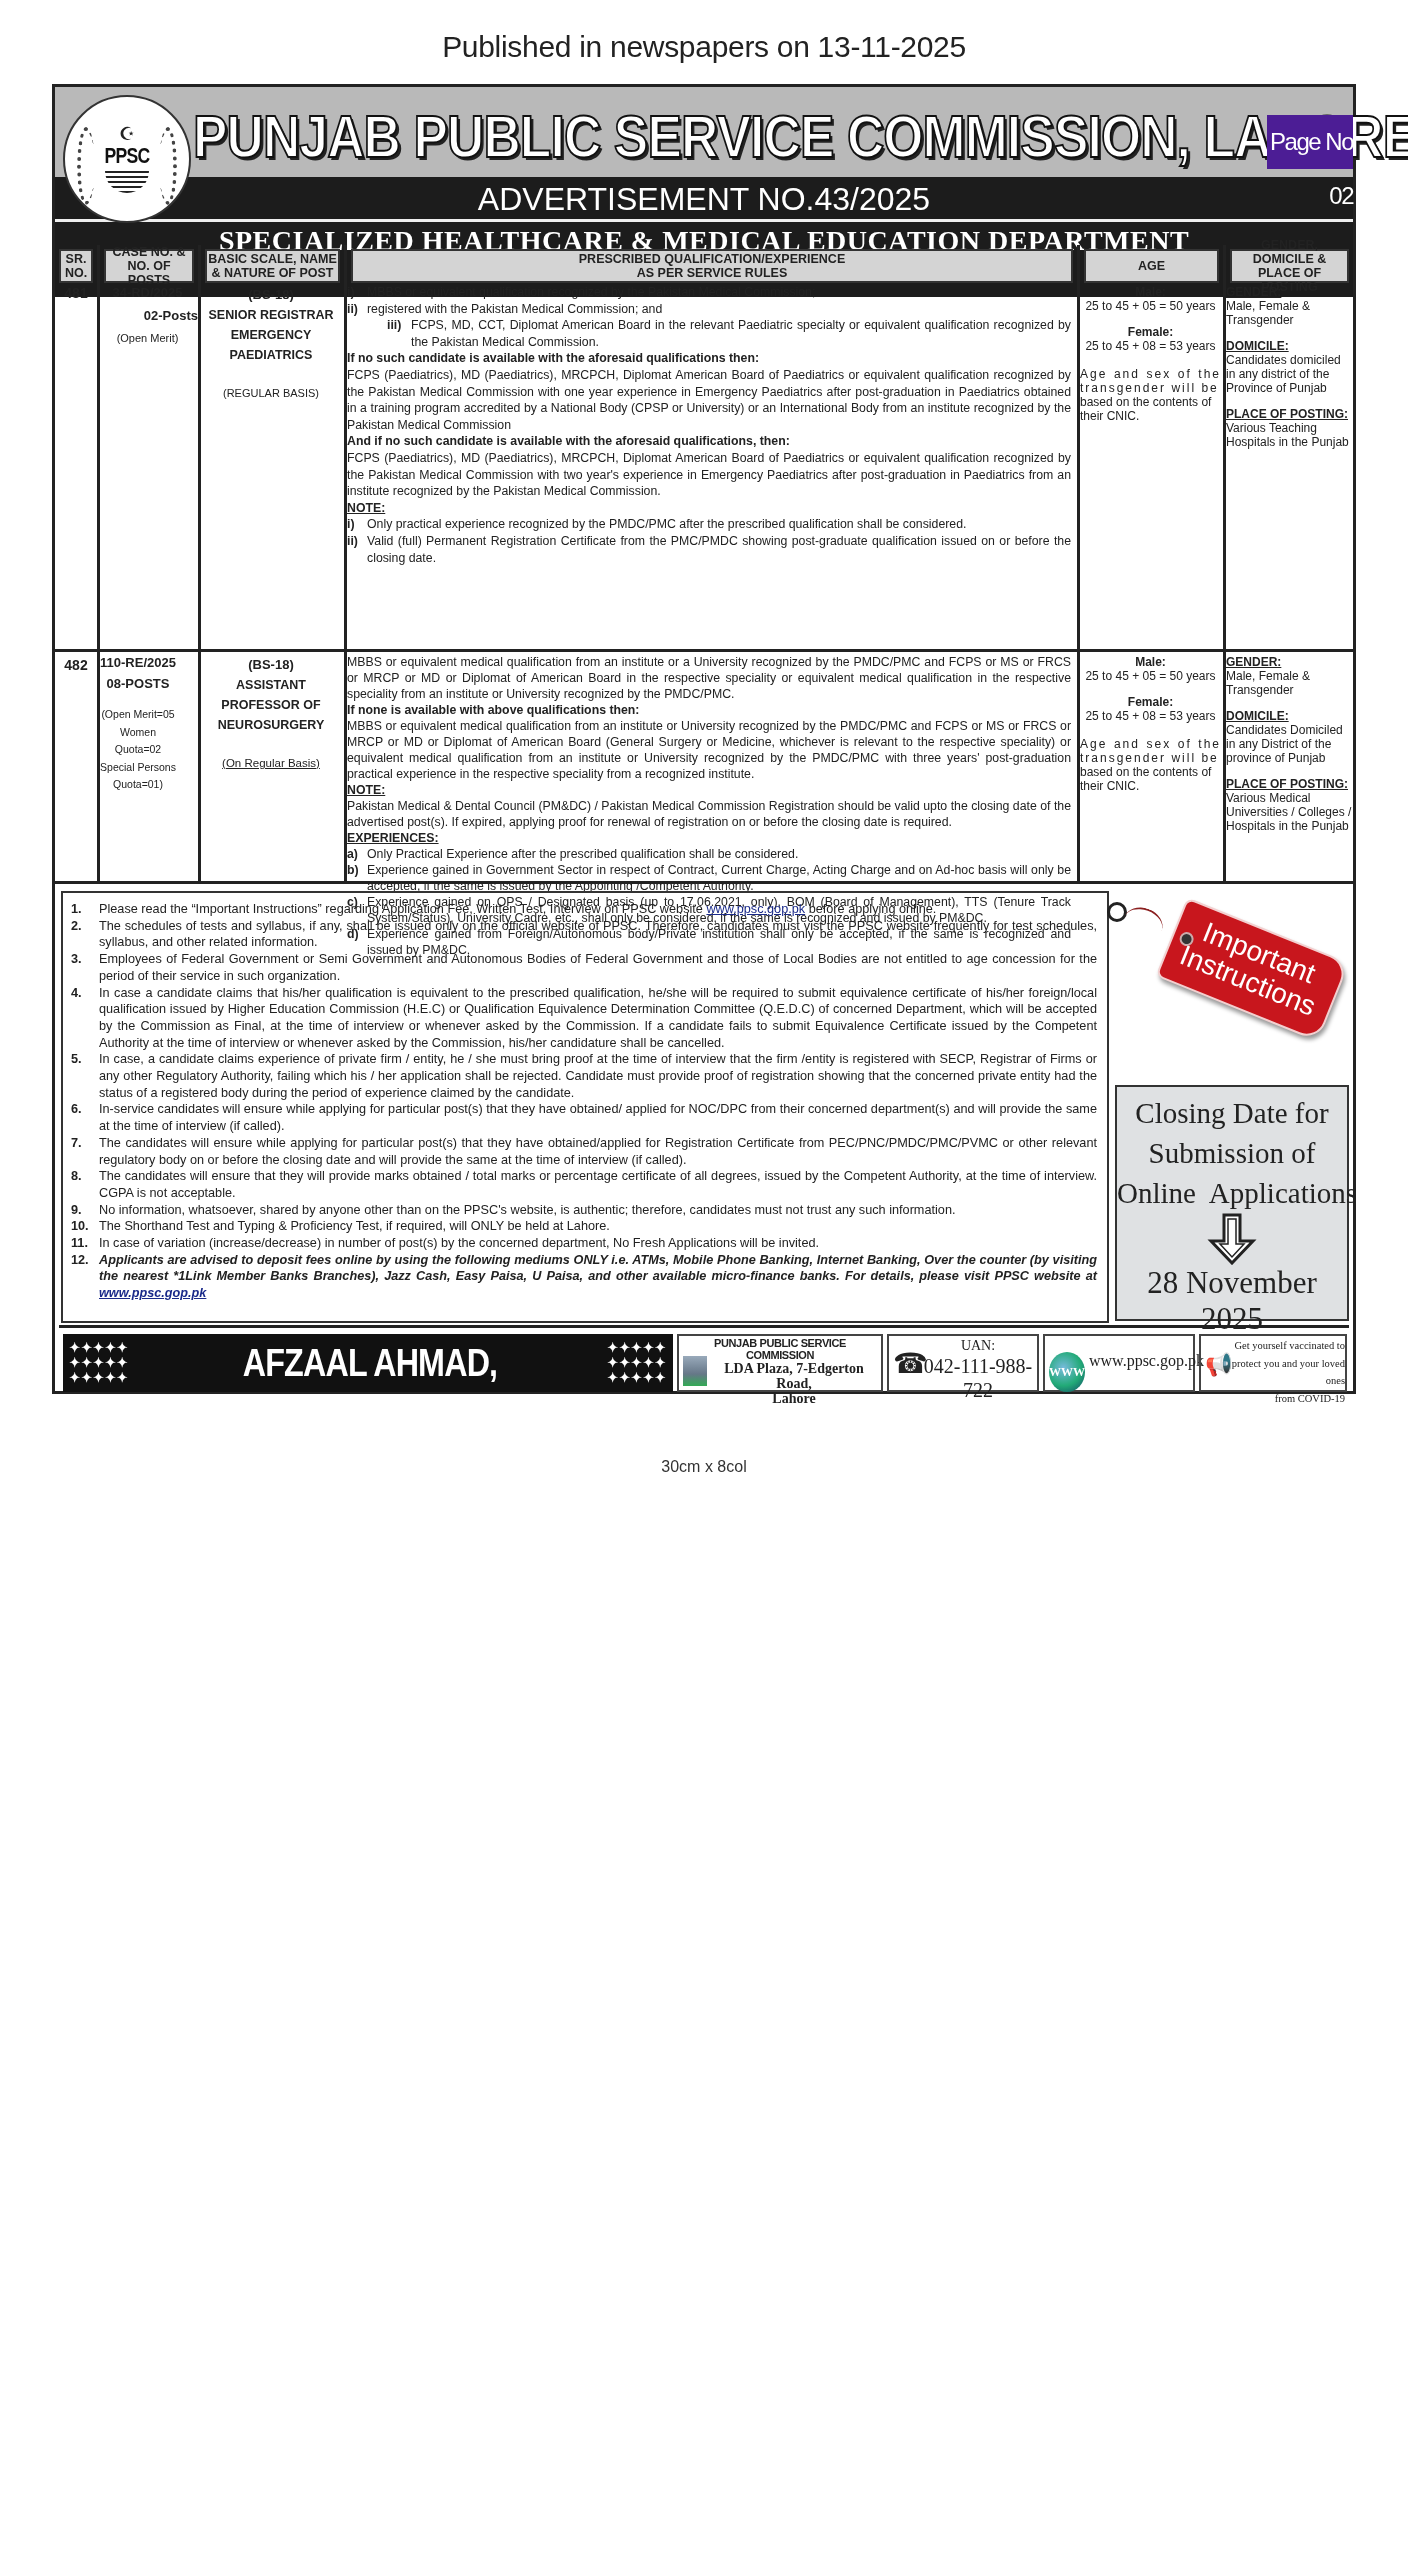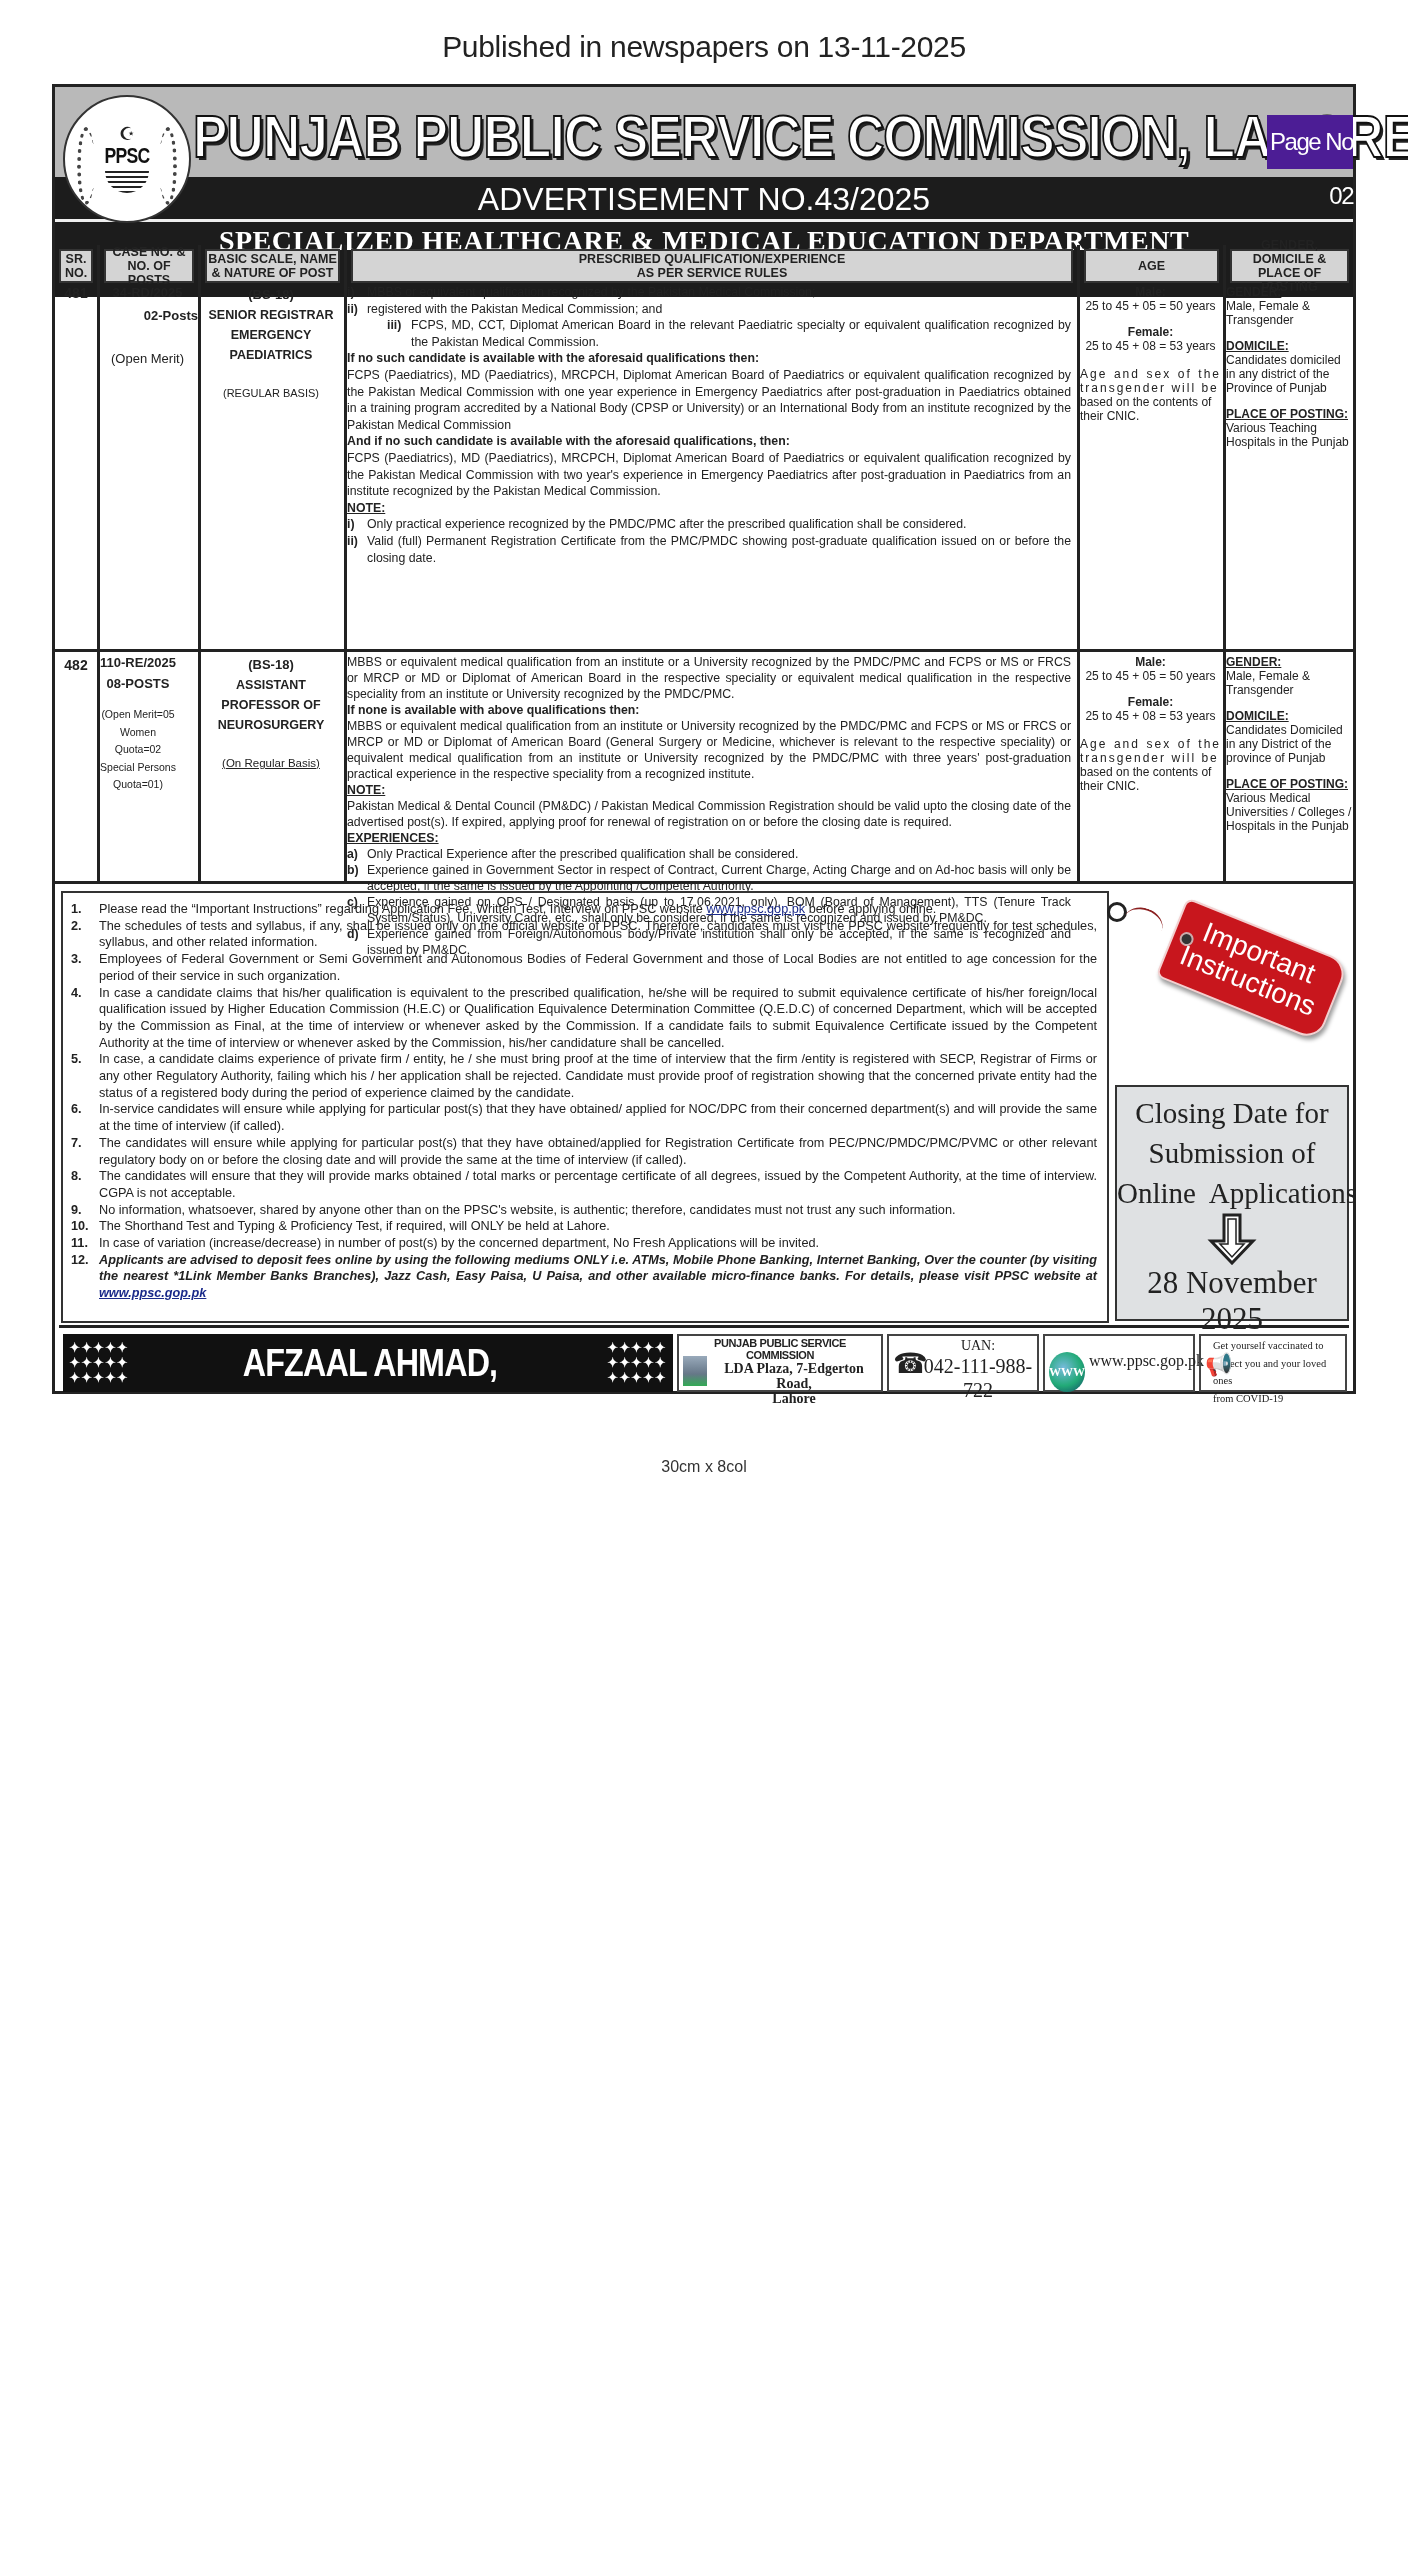--- a/index.html
+++ b/index.html
@@ -67,21 +67,21 @@
   .fb-addr .bldg { position:absolute; left:4px; top:20px; width:24px; height:30px; background:linear-gradient(180deg,#9ab 0,#678 60%,#3a5 100%); }
   .fb-uan { left:828px; width:152px; }
   .fb-uan .phone { position:absolute; left:4px; top:14px; font-size:28px; line-height:28px; }
   .fb-uan .t1 { text-align:center; font-size:14px; margin-left:30px; margin-top:2px; }
   .fb-uan .t2 { text-align:center; font-size:20px; margin-left:30px; line-height:24px; }
   .fb-web { left:984px; width:152px; }
   .fb-web .globe { position:absolute; left:4px; top:16px; width:36px; height:40px; border-radius:50%; background:radial-gradient(circle at 40% 40%,#7bd 0,#2a7 55%,#146 100%); color:#fff; font-size:12px; line-height:40px; text-align:left; font-weight:bold; }
   .fb-web .t { position:absolute; left:44px; top:16px; font-size:16px; }
   .fb-covid { left:1140px; width:148px; }
   .fb-covid .mega { position:absolute; left:4px; top:16px; font-size:22px; }
-  .fb-covid .t { margin-left:12px; text-align:left; font-size:10.5px; line-height:17px; margin-top:1px; }
+  .fb-covid .t { margin-left:12px; text-align:right; font-size:10.5px; line-height:17px; margin-top:1px; }
   .size-note { position:absolute; top:1458px; left:0; width:1408px; text-align:center; font-size:16px; color:#333; }
 </style>
 </head>
 <body>
 
 <div class="published">Published in newspapers on 13-11-2025</div>
 
 <div class="ad">
 
   <div class="hdr-grey"></div>
@@ -135,21 +135,21 @@
       <div class="colhead">
           <span>AGE</span>
         </div>
     </div>
 
     <div>
       <div class="cell b center" style="left:0;width:42px;top:40px;font-size:14px;">481</div>
       <div class="cell center" style="left:42px;width:101px;top:40px;">
         <div class="b" style="font-size:13px;">34-RD/2025</div>
         <div class="b" style="font-size:13px;margin-top:6px;text-align:right;">02-Posts</div>
-        <div style="font-size:13px;margin-top:27px;">(Open Merit)</div>
+        <div style="font-size:11px;margin-top:6px;">(Open Merit)</div>
       </div>
       <div class="cell center" style="left:143px;width:146px;top:40px;line-height:20px;">
         <div class="b" style="font-size:13px;">(BS-18)</div>
         <div class="b" style="font-size:12.5px;">SENIOR REGISTRAR</div>
         <div class="b" style="font-size:12.5px;">EMERGENCY</div>
         <div class="b" style="font-size:12.5px;">PAEDIATRICS</div>
         <div style="font-size:11px;margin-top:18px;">(REGULAR BASIS)</div>
       </div>
       <div class="cell just" style="left:292px;width:724px;top:39px;">
         <div class="item">

